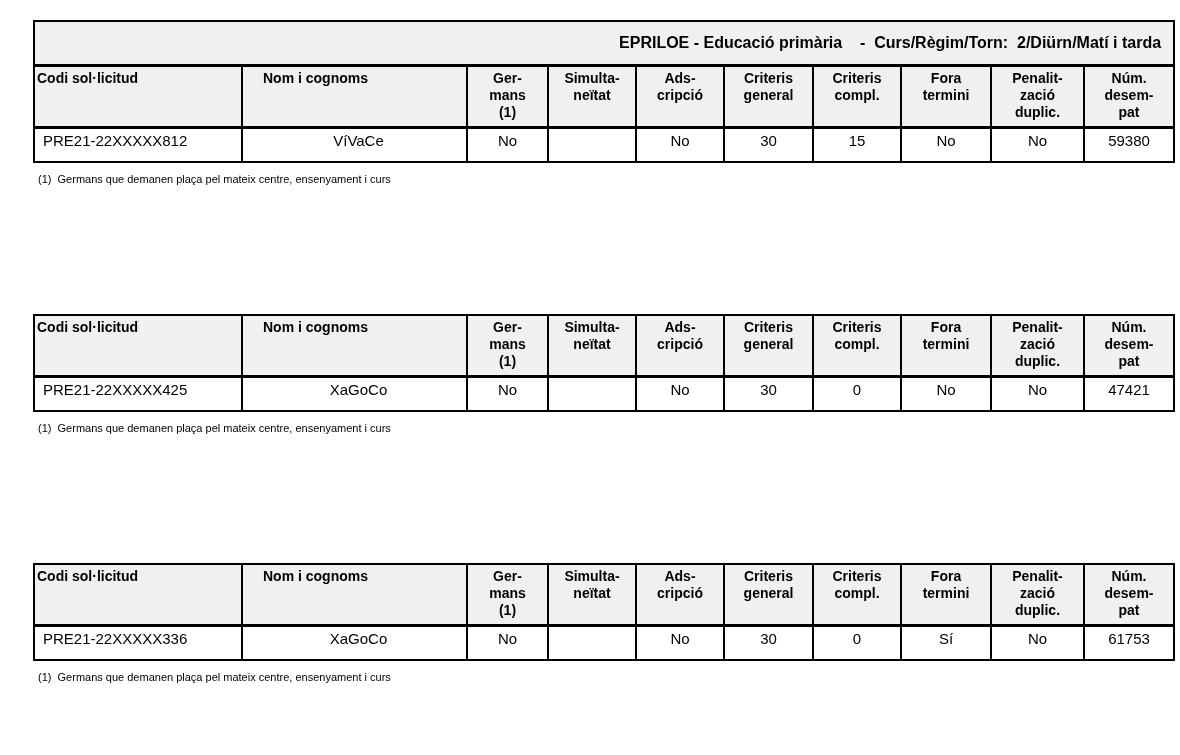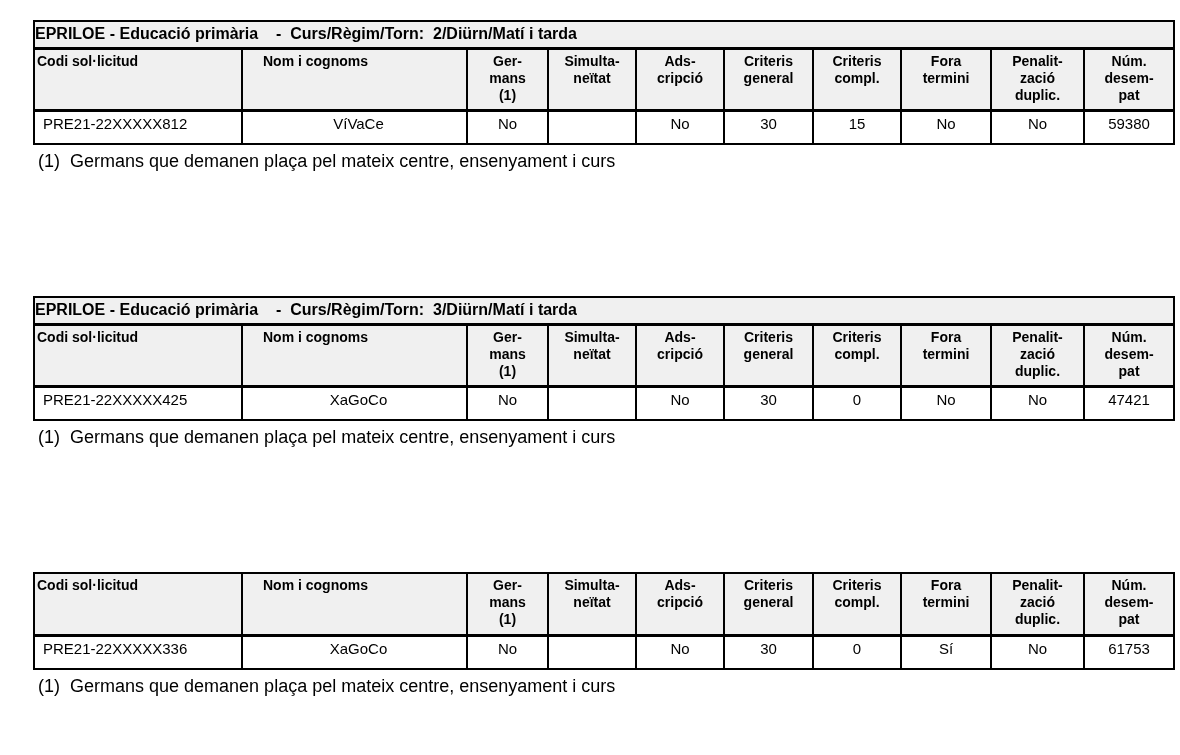--- a/index.html
+++ b/index.html
@@ -26,24 +26,24 @@
     table-layout: fixed;
     width: 1140px;
     border: 2px solid #000;
   }
   tr.title-row { height: 27px; }
   th.title-cell {
     background: #f0f0f0;
     border-bottom: 3px solid #000;
     font-size: 16px;
     font-weight: bold;
-    text-align: left;
+    text-align: right;
     vertical-align: middle;
     white-space: pre;
-    padding: 0;
+    padding: 12px;
     overflow: hidden;
     margin-left: 12px;
   }
   tr.head-row { height: 62px; }
   th.h {
     background: #f0f0f0;
     border-left: 2px solid #000;
     border-bottom: 3px solid #000;
     font-size: 14px;
     font-weight: bold;
@@ -66,21 +66,21 @@
     vertical-align: top;
     text-align: center;
     padding: 3px 2px 0 2px;
     overflow: hidden;
   }
   td.c:first-child { border-left: none; }
   td.c.col-codi { text-align: left; padding-left: 8px; }
   td.c.col-nom  { text-align: center; padding-left: 10px; }
   p.footnote {
     margin: 8px 0 0 5px;
-    font-size: 18px;
+    font-size: 11px;
     line-height: 17px;
     white-space: pre;
   }
 </style>
 </head>
 <body>
 
 <main class="page">
 
   <section class="tbl-block">
@@ -130,80 +130,20 @@
           <td class="c col-codi">PRE21-22XXXXX812</td>
           <td class="c col-nom">VíVaCe</td>
           <td class="c">No</td>
           <td class="c"></td>
           <td class="c">No</td>
           <td class="c">30</td>
           <td class="c">15</td>
           <td class="c">No</td>
           <td class="c">No</td>
           <td class="c">59380</td>
-        </tr>
-      </tbody>
-    </table>
-    <p class="footnote">(1)  Germans que demanen plaça pel mateix centre, ensenyament i curs</p>
-  </section>
-
-  <section class="tbl-block">
-    <table class="results">
-      <colgroup>
-        <col style="width:208px">
-          <col style="width:225px">
-          <col style="width:81px">
-        <col style="width:88px">
-          <col style="width:88px">
-          <col style="width:89px">
-        <col style="width:88px">
-          <col style="width:90px">
-          <col style="width:93px">
-        <col style="width:90px">
-      </colgroup>
-      <thead>
-        <tr class="title-row">
-          <th class="title-cell" colspan="10">EPRILOE - Educació primària    -  Curs/Règim/Torn:  3/Diürn/Matí i tarda</th>
-        </tr>
-        <tr class="head-row">
-          <th class="h col-codi">Codi sol·licitud</th>
-          <th class="h col-nom">Nom i cognoms</th>
-          <th class="h">Ger-
-mans
-(1)</th>
-          <th class="h">Simulta-
-neïtat</th>
-          <th class="h">Ads-
-cripció</th>
-          <th class="h">Criteris
-general</th>
-          <th class="h">Criteris
-compl.</th>
-          <th class="h">Fora
-termini</th>
-          <th class="h">Penalit-
-zació
-duplic.</th>
-          <th class="h">Núm.
-desem-
-pat</th>
-        </tr>
-      </thead>
-      <tbody>
-        <tr class="data-row">
-          <td class="c col-codi">PRE21-22XXXXX425</td>
-          <td class="c col-nom">XaGoCo</td>
-          <td class="c">No</td>
-          <td class="c"></td>
-          <td class="c">No</td>
-          <td class="c">30</td>
-          <td class="c">0</td>
-          <td class="c">No</td>
-          <td class="c">No</td>
-          <td class="c">47421</td>
         </tr>
       </tbody>
     </table>
     <p class="footnote">(1)  Germans que demanen plaça pel mateix centre, ensenyament i curs</p>
   </section>
 
   <section class="tbl-block">
     <table class="results">
       <colgroup>
         <col style="width:208px">
@@ -237,29 +177,86 @@
           <th class="h">Penalit-
 zació
 duplic.</th>
           <th class="h">Núm.
 desem-
 pat</th>
         </tr>
       </thead>
       <tbody>
         <tr class="data-row">
-          <td class="c col-codi">PRE21-22XXXXX336</td>
+          <td class="c col-codi">PRE21-22XXXXX425</td>
           <td class="c col-nom">XaGoCo</td>
           <td class="c">No</td>
           <td class="c"></td>
           <td class="c">No</td>
           <td class="c">30</td>
           <td class="c">0</td>
-          <td class="c">Sí</td>
-          <td class="c">No</td>
-          <td class="c">61753</td>
+          <td class="c">No</td>
+          <td class="c">No</td>
+          <td class="c">47421</td>
         </tr>
       </tbody>
     </table>
     <p class="footnote">(1)  Germans que demanen plaça pel mateix centre, ensenyament i curs</p>
   </section>
 
+  <section class="tbl-block">
+    <table class="results">
+      <colgroup>
+        <col style="width:208px">
+          <col style="width:225px">
+          <col style="width:81px">
+        <col style="width:88px">
+          <col style="width:88px">
+          <col style="width:89px">
+        <col style="width:88px">
+          <col style="width:90px">
+          <col style="width:93px">
+        <col style="width:90px">
+      </colgroup>
+      <thead>
+        <tr class="head-row">
+          <th class="h col-codi">Codi sol·licitud</th>
+          <th class="h col-nom">Nom i cognoms</th>
+          <th class="h">Ger-
+mans
+(1)</th>
+          <th class="h">Simulta-
+neïtat</th>
+          <th class="h">Ads-
+cripció</th>
+          <th class="h">Criteris
+general</th>
+          <th class="h">Criteris
+compl.</th>
+          <th class="h">Fora
+termini</th>
+          <th class="h">Penalit-
+zació
+duplic.</th>
+          <th class="h">Núm.
+desem-
+pat</th>
+        </tr>
+      </thead>
+      <tbody>
+        <tr class="data-row">
+          <td class="c col-codi">PRE21-22XXXXX336</td>
+          <td class="c col-nom">XaGoCo</td>
+          <td class="c">No</td>
+          <td class="c"></td>
+          <td class="c">No</td>
+          <td class="c">30</td>
+          <td class="c">0</td>
+          <td class="c">Sí</td>
+          <td class="c">No</td>
+          <td class="c">61753</td>
+        </tr>
+      </tbody>
+    </table>
+    <p class="footnote">(1)  Germans que demanen plaça pel mateix centre, ensenyament i curs</p>
+  </section>
+
 </main>
 
 </body></html>

